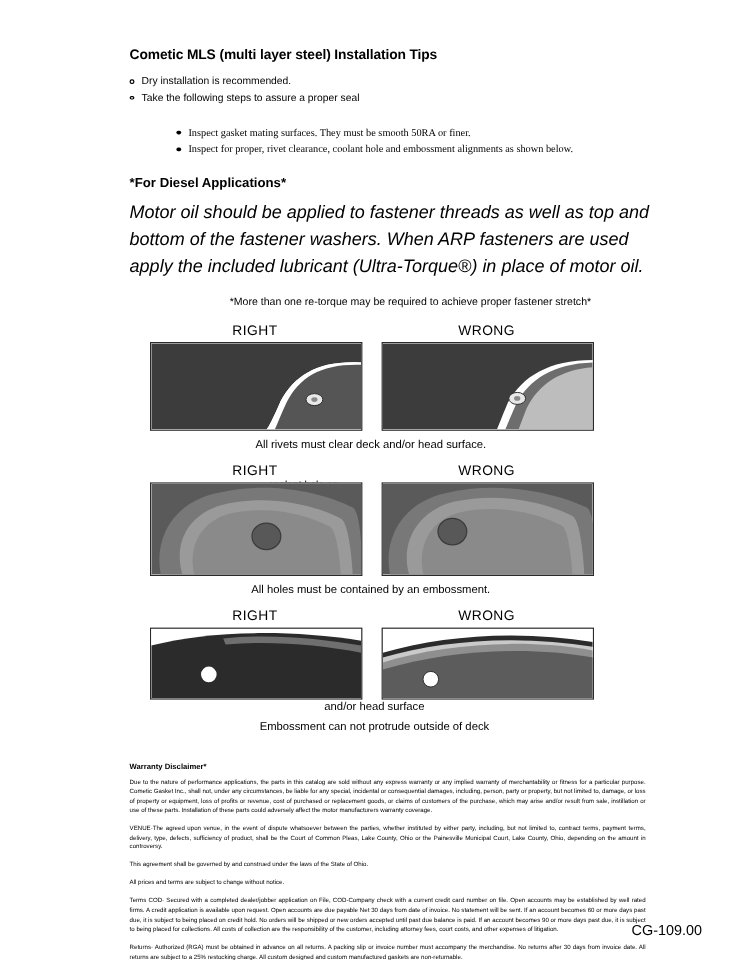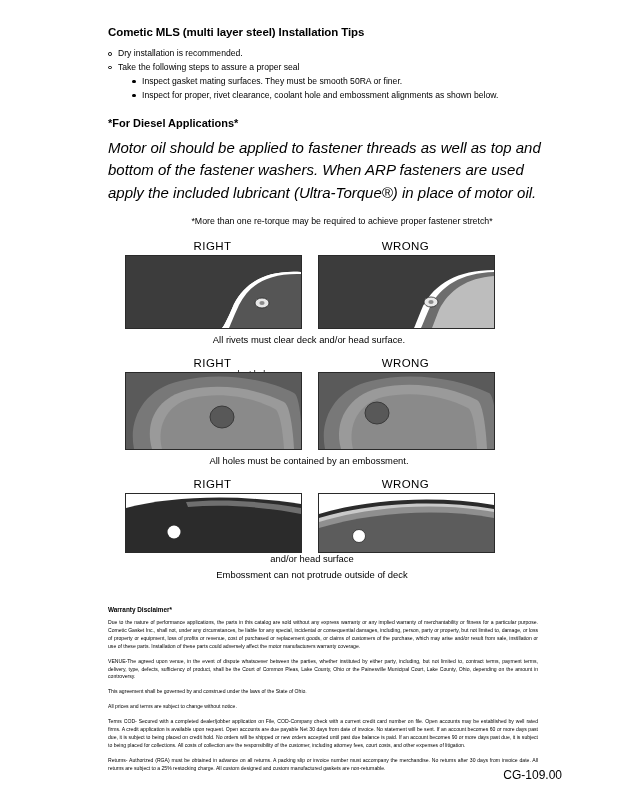--- a/index.html
+++ b/index.html
@@ -13,21 +13,21 @@
     font-family: "Liberation Sans", sans-serif;
     color: #000;
     position: relative;
     overflow: hidden;
   }
   .page {
     position: relative;
     width: 618px;
     height: 800px;
     box-sizing: border-box;
-    padding: 26px 42px 0 42px;
+    padding: 40px 42px 0 42px;
   }
   h1.title {
     font-size: 11.5px;
     font-weight: bold;
     margin: 0 0 9px 66px;
     letter-spacing: -0.1px;
   }
   ul.bullets {
     list-style: none;
     margin: 0;
@@ -45,22 +45,23 @@
     left: 0;
     top: 5px;
     width: 3.5px;
     height: 3.5px;
     border: 1px solid #000;
     border-radius: 50%;
     box-sizing: border-box;
   }
   ul.subbullets {
     list-style: none;
-    margin: 0;
+    margin: 15px;
     padding: 0 0 0 14px;
+    font-family: Liberation Serif, serif;
   }
   ul.subbullets > li {
     font-size: 8.6px;
     line-height: 1.62;
     position: relative;
     padding-left: 10px;
   }
   ul.subbullets > li::before {
     content: "";
     position: absolute;
@@ -151,21 +152,21 @@
     margin: 0 0 6px 0;
   }
   .warranty p {
     font-size: 5.1px;
     line-height: 1.55;
     margin: 0 0 7px 0;
     text-align: justify;
   }
   .docnum {
     position: absolute;
-    right: 56px;
+    right: 33px;
     bottom: 18px;
     font-size: 12px;
   }
 </style>
 </head>
 <body>
 
 <div class="page">
 
   <h1 class="title">Cometic MLS (multi layer steel) Installation Tips</h1>

